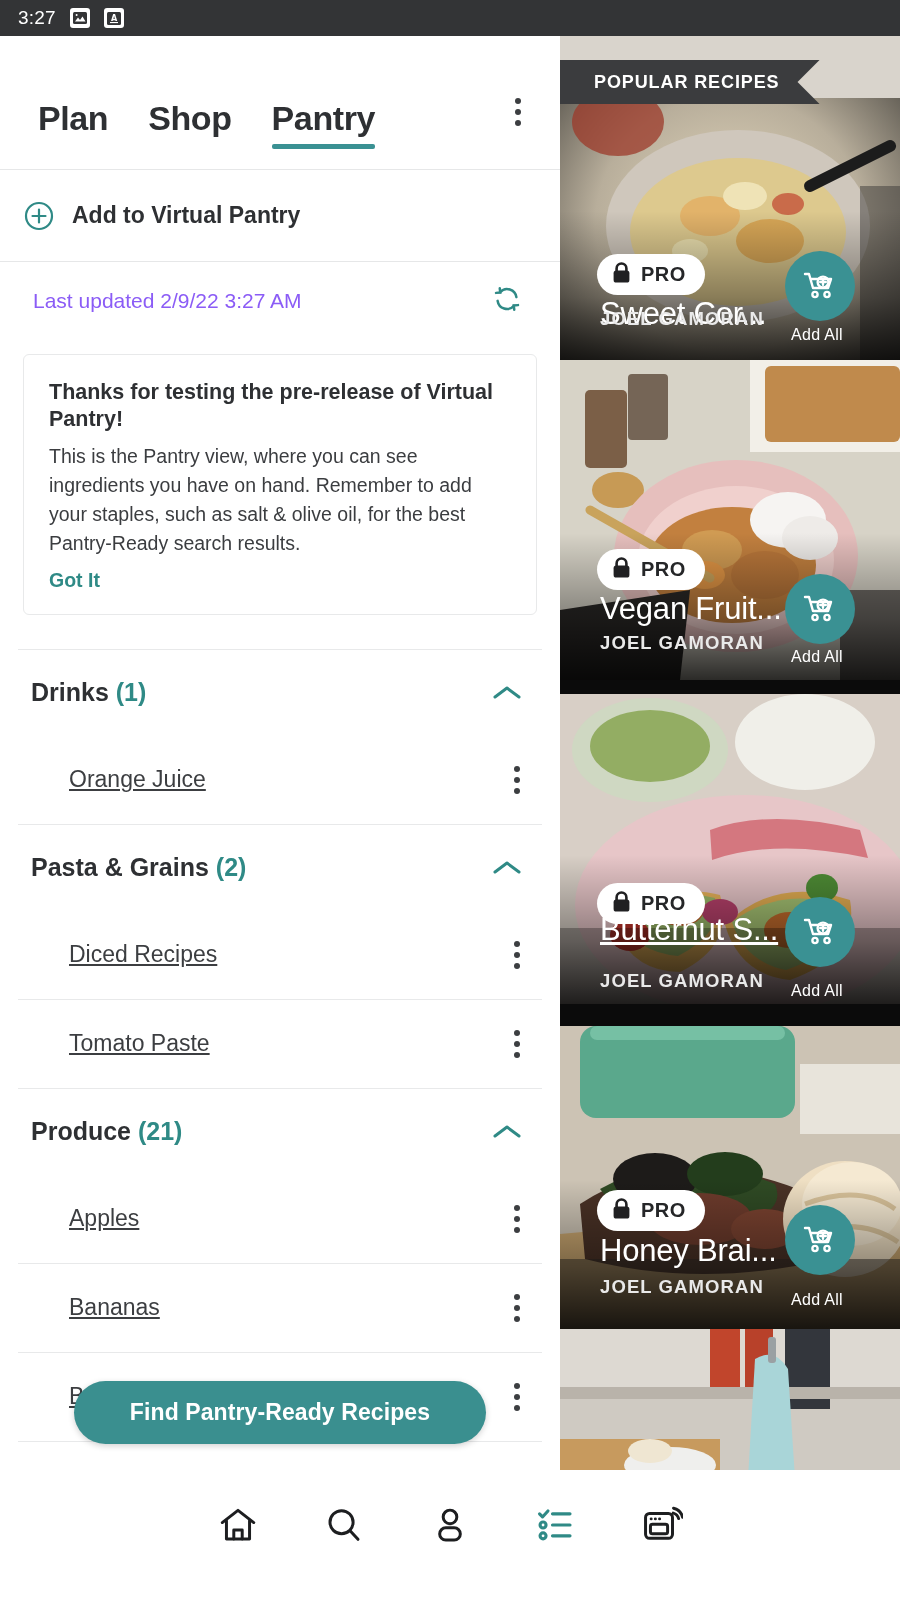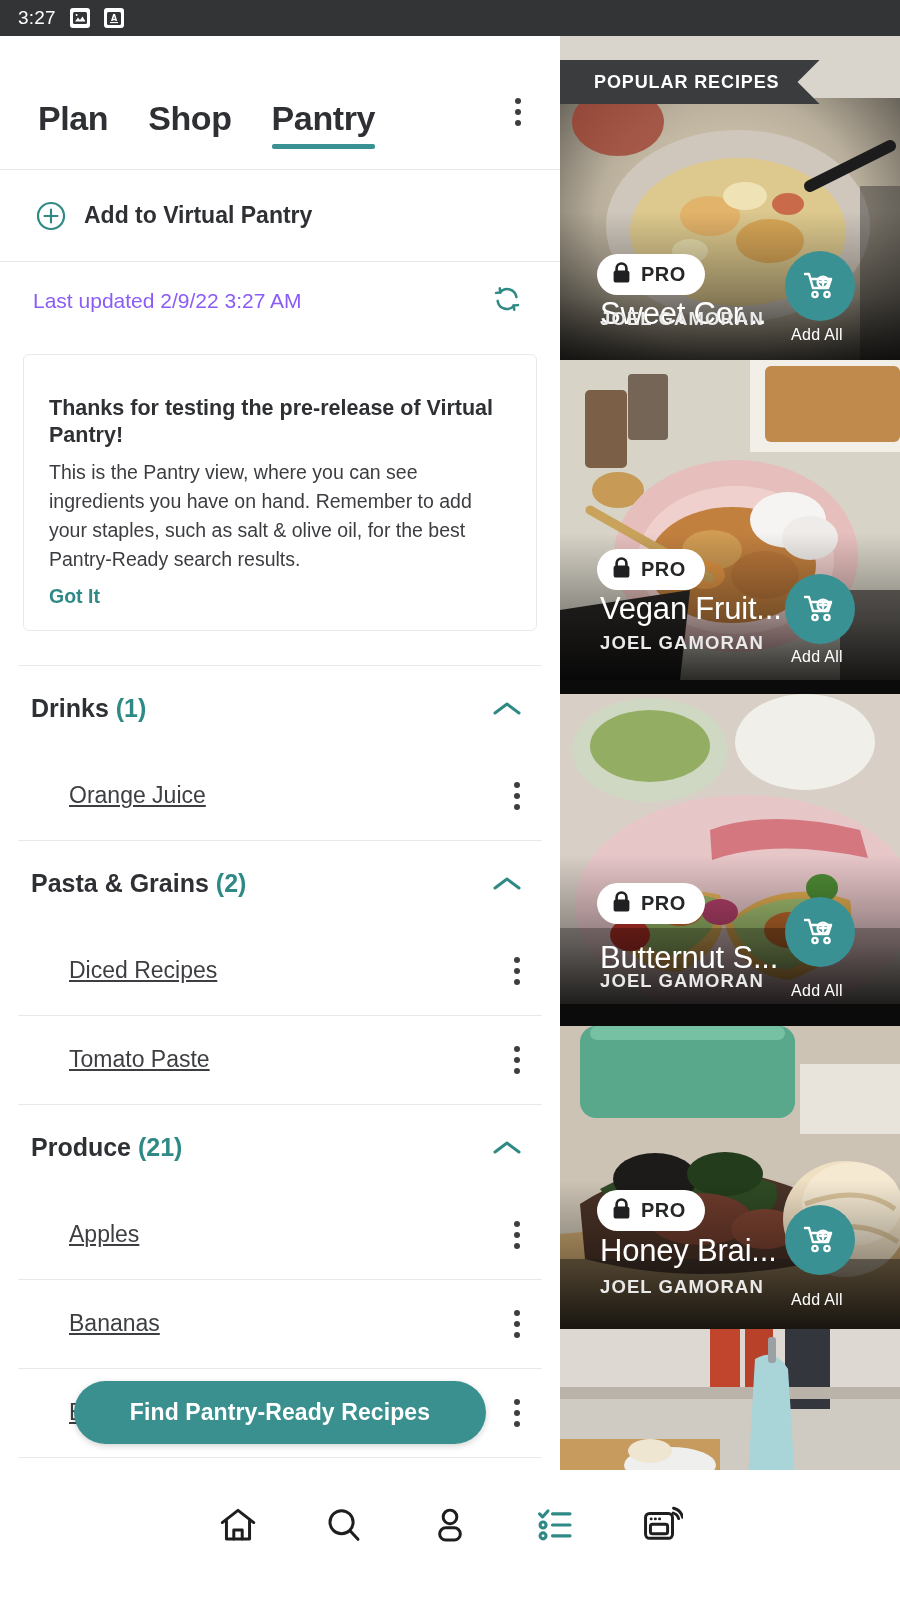--- a/index.html
+++ b/index.html
@@ -40,38 +40,38 @@
   }
   .kebab-top {
     position:absolute; right:39px; top:62px;
     display:flex; flex-direction:column; gap:5px; align-items:center;
   }
   .kebab-top i, .kebab i { display:block; width:6px; height:6px; border-radius:50%; background:#3c3e41; }
 
   .divider { height:1px; background:#e6e7e8; }
 
   .addrow {
-    height:91px; display:flex; align-items:center; padding-left:36px; gap:18px;
+    height:91px; display:flex; align-items:center; padding-left:24px; gap:18px;
   }
   .plus-circle { width:30px; height:30px; }
   .addrow .label { font-size:23px; font-weight:700; color:#2e3033; }
 
   .updatedrow {
     height:78px; display:flex; align-items:center; justify-content:space-between;
     padding:0 38px 0 33px;
   }
   .updatedrow .txt { font-size:21px; color:#8b5cf6; }
 
   
   .cardwrap { padding:14px 23px 0 23px; }
   .infocard {
     border:1px solid #e8e9ea; border-radius:6px; background:#fff;
     padding:24px 25px 22px 25px;
   }
-  .infocard h3 { font-size:21.5px; font-weight:700; color:#2e3033; line-height:1.24;margin-top:16px; }
+  .infocard h3 { font-size:21.5px; font-weight:700; color:#2e3033; line-height:1.24; }
   .infocard p { font-size:19.5px; color:#3b3d40; line-height:1.48; margin-top:10px; }
   .infocard .gotit { display:inline-block; margin-top:11px; font-size:19.5px; color:#2f8a86; font-weight:600; }
 
   
   .listwrap { margin-top:34px; }
   .sep { height:1px; background:#e8e9ea; margin:0 18px; }
   .cathead {
     height:86px; display:flex; align-items:center; justify-content:space-between;
     padding:0 38px 0 31px;
   }
@@ -433,21 +433,21 @@
       <div class="rshade"></div>
       <div class="pro" style="left:37px; top:203px;">
         <span>
           <svg width="19" height="22" viewBox="0 0 19 22">
               <path d="M4.6 9V6.4a4.9 4.9 0 0 1 9.8 0V9" fill="none" stroke="#202022" stroke-width="2.6"></path>
               <rect x="1.6" y="8.6" width="15.8" height="12" rx="2.6" fill="#202022"></rect>
             </svg>
         </span>
         <span class="lbl">PRO</span>
       </div>
-      <div class="rtitle" style="left:40px; top:260px;">Butternut S...</div>
+      <div class="rtitle" style="left:40px; top:232px;text-decoration:underline;">Butternut S...</div>
       <div class="rauthor" style="left:40px; top:290px;">JOEL GAMORAN</div>
       <div class="addall" style="left:225px; top:217px;">
         <svg width="36" height="32" viewBox="0 0 36 32" fill="none" stroke="#fff" stroke-width="2.4" stroke-linecap="round" stroke-linejoin="round">
           <path d="M3 4h4l4 14h15l3-9H9"></path>
           <circle cx="13" cy="24.5" r="2.6"></circle>
             <circle cx="25" cy="24.5" r="2.6"></circle>
           <circle cx="21" cy="12" r="5.4"></circle>
             <path d="M21 9.2v5.6M18.2 12h5.6"></path>
         </svg>
       </div>

